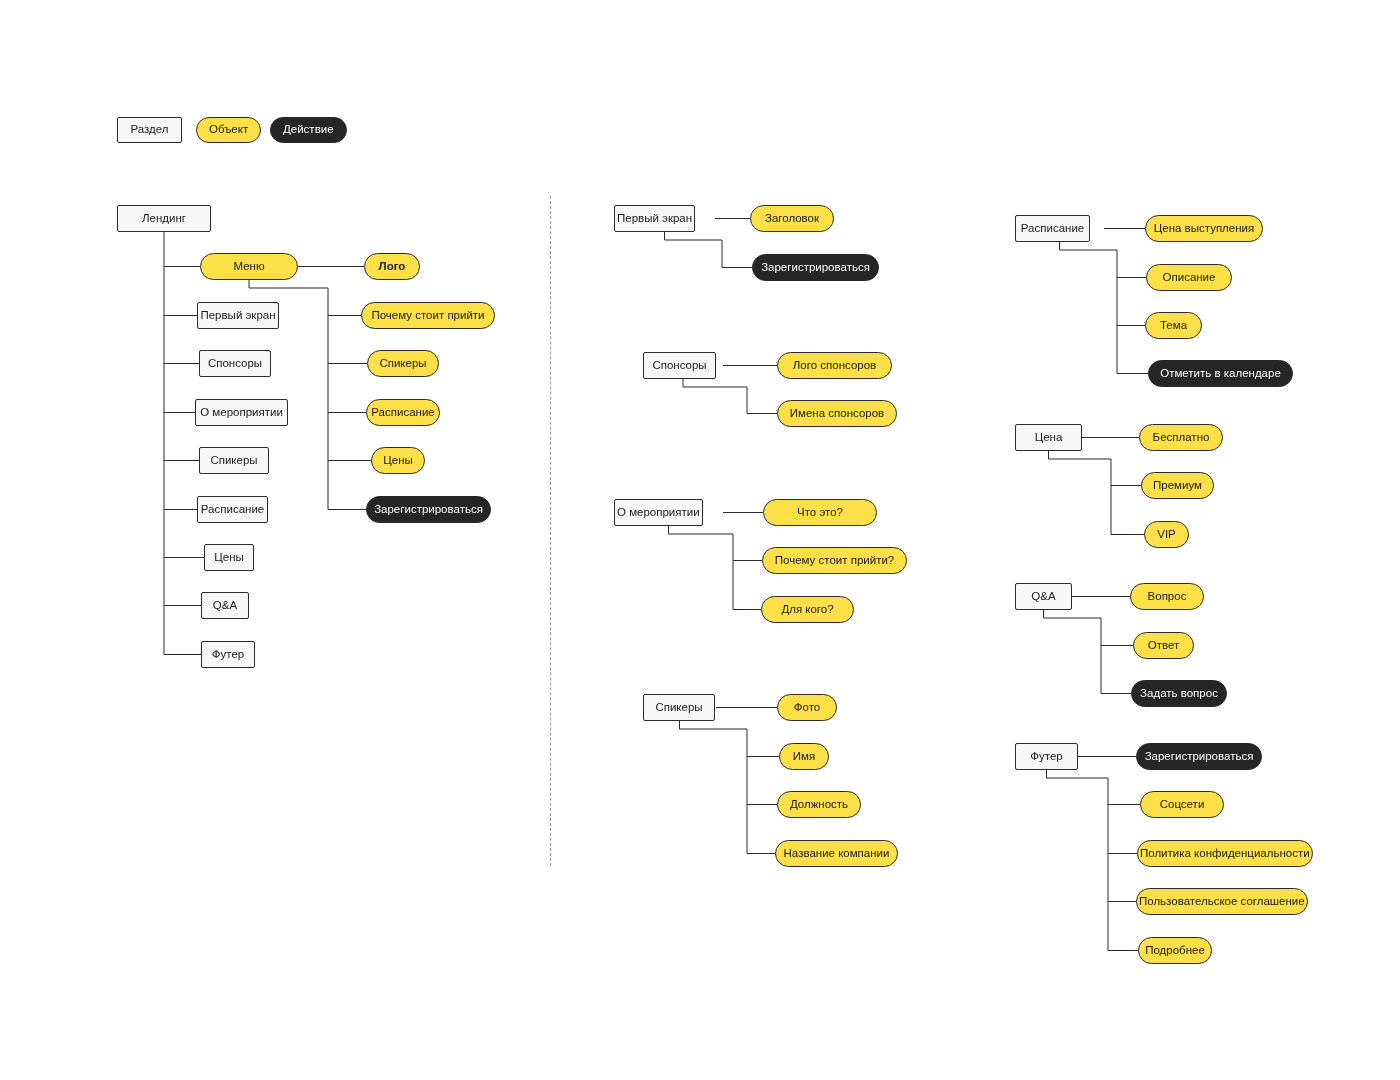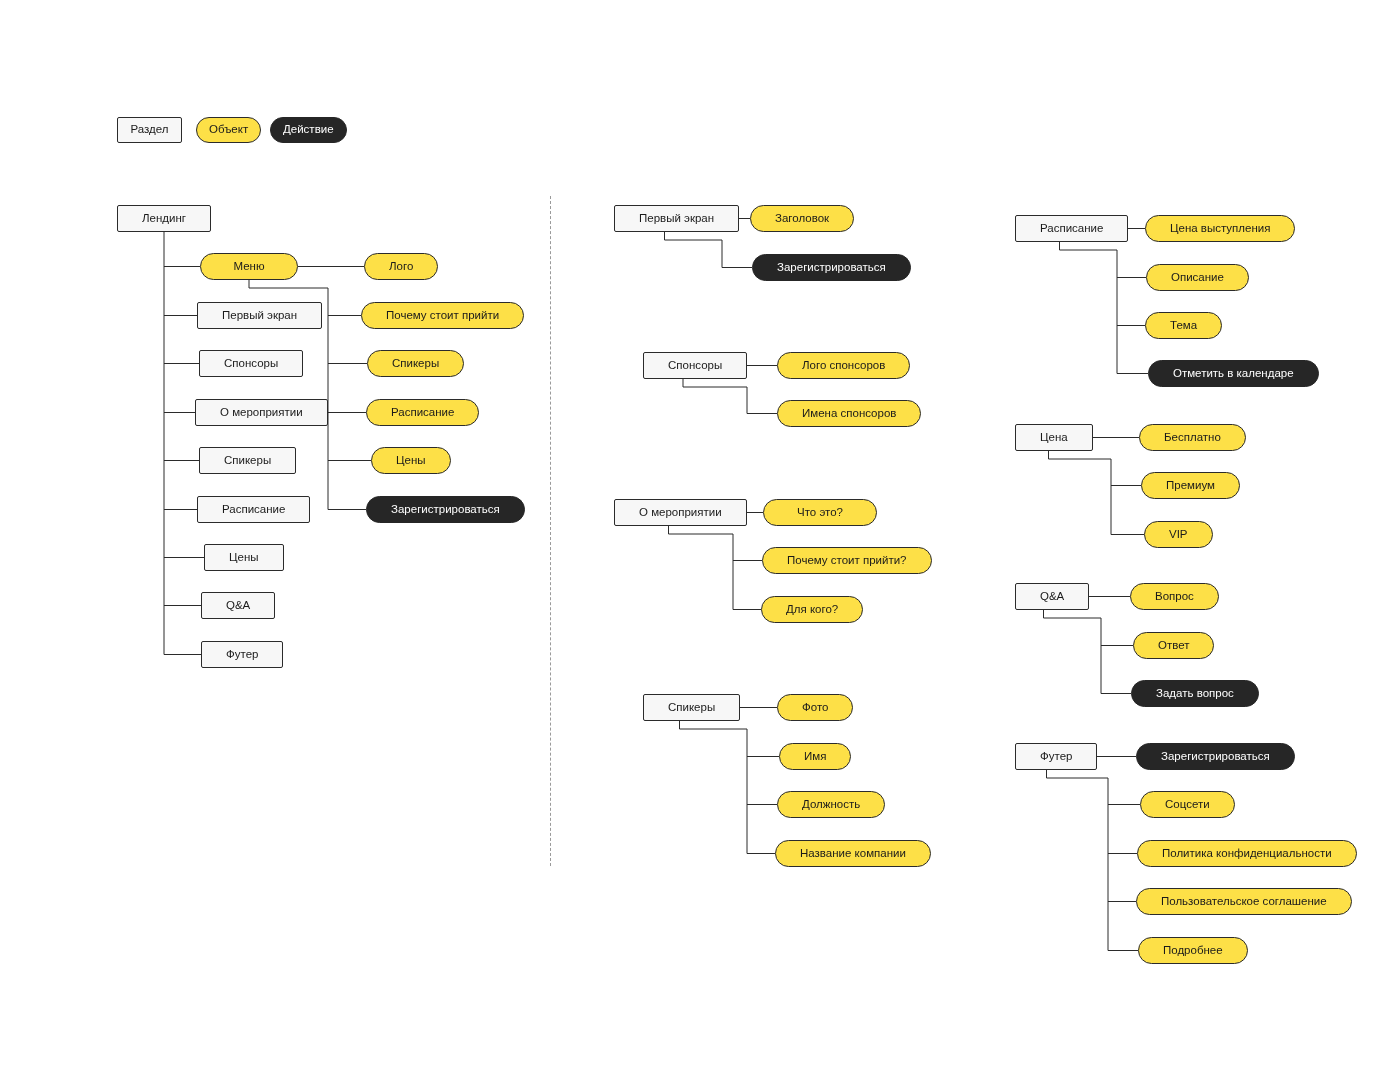--- a/index.html
+++ b/index.html
@@ -30,21 +30,21 @@
   }
   .node {
     position: absolute;
     box-sizing: border-box;
     display: flex;
     align-items: center;
     justify-content: center;
     font-size: 11.5px;
     line-height: 1;
     white-space: nowrap;
-    padding: 0 24px;
+    padding: 0 2px;
     height: 27px;
     background: #f7f7f7;
     border: 1px solid #2b2b2b;
     color: #1a1a1a;
   }
   .node.section {
     border-radius: 2px;
     background: #f7f7f7;
   }
   .node.object {
@@ -195,21 +195,21 @@
       </div>
       <div class="node section" style="left: 204px; top: 544px; min-width: 50px;">
         <span>Цены</span>
       </div>
       <div class="node section" style="left: 201px; top: 592px; min-width: 48px;">
         <span>Q&amp;A</span>
       </div>
       <div class="node section" style="left: 201px; top: 641px; min-width: 54px;">
         <span>Футер</span>
       </div>
-      <div class="node object" style="left: 364px; top: 253px; min-width: 56px;">
+      <div class="node object" style="left: 364px; top: 253px; min-width: 56px; font-weight: bold;">
         <span>Лого</span>
       </div>
       <div class="node object" style="left: 361px; top: 302px; min-width: 134px;">
         <span>Почему стоит прийти</span>
       </div>
       <div class="node object" style="left: 367px; top: 350px; min-width: 72px;">
         <span>Спикеры</span>
       </div>
       <div class="node object" style="left: 366px; top: 399px; min-width: 74px;">
         <span>Расписание</span>

